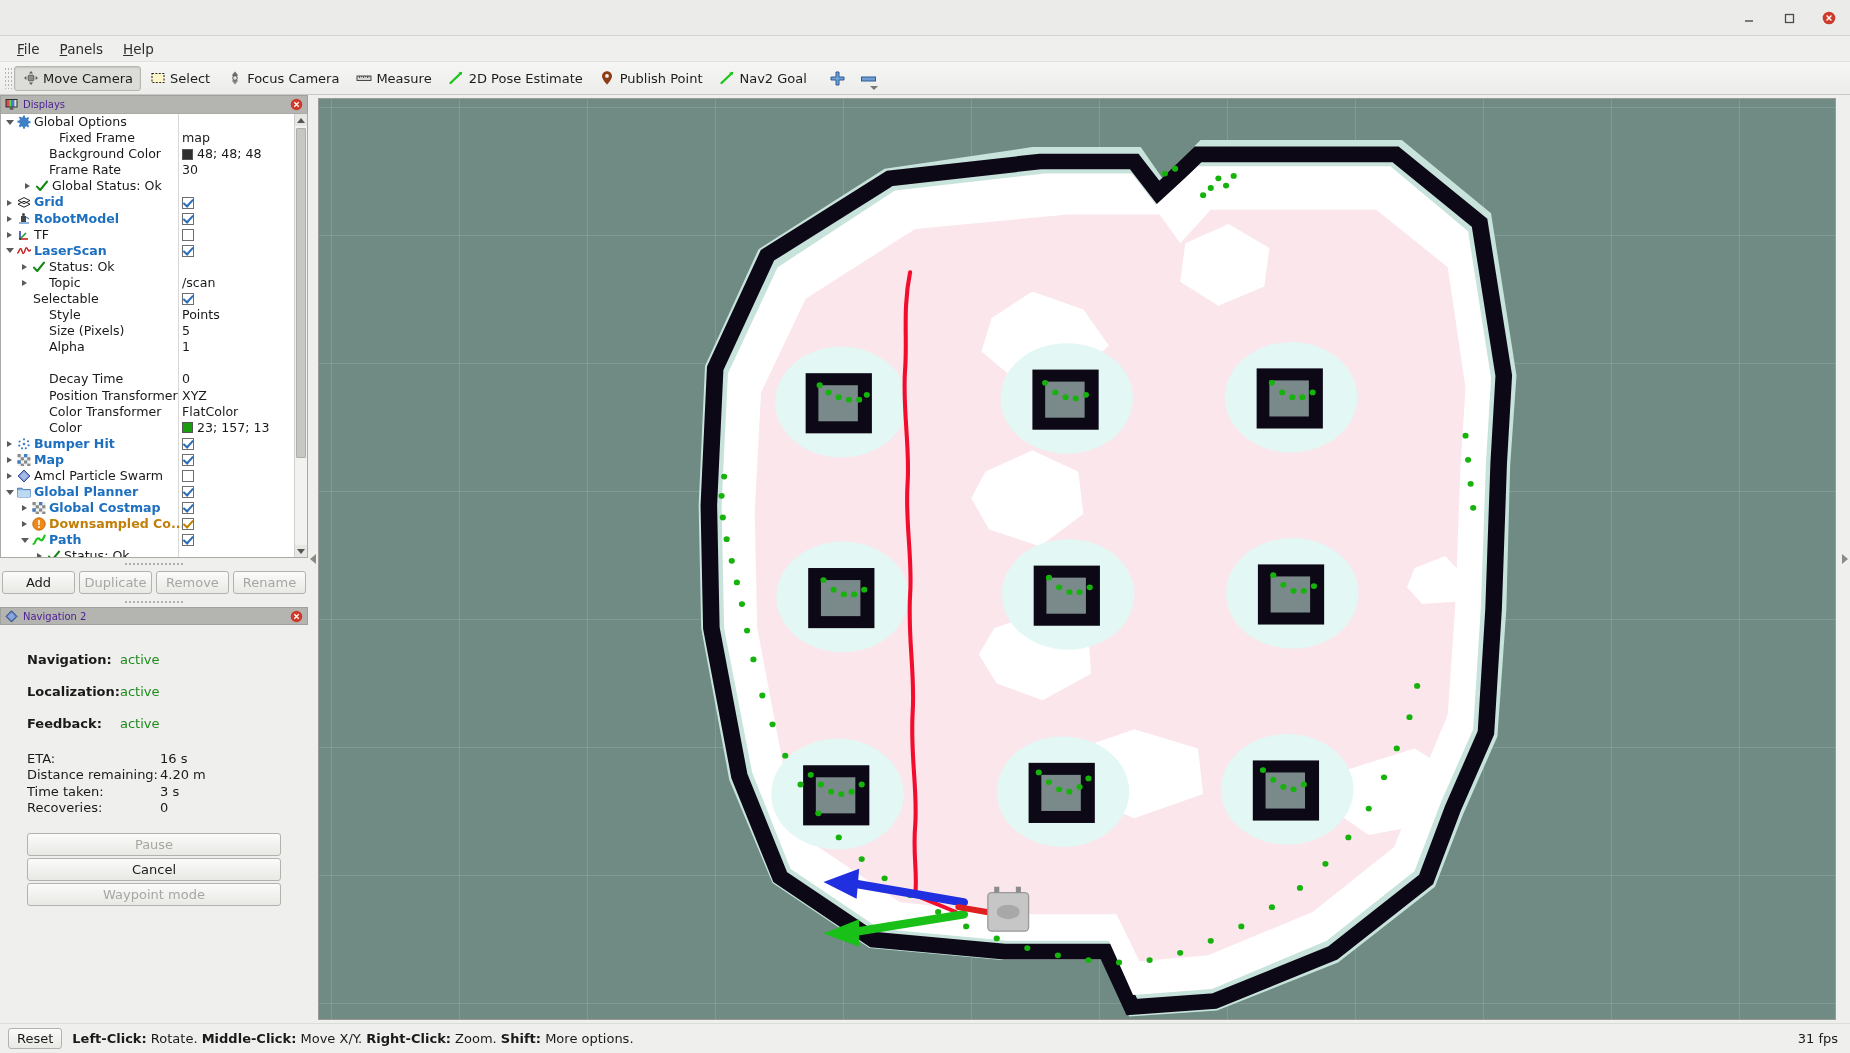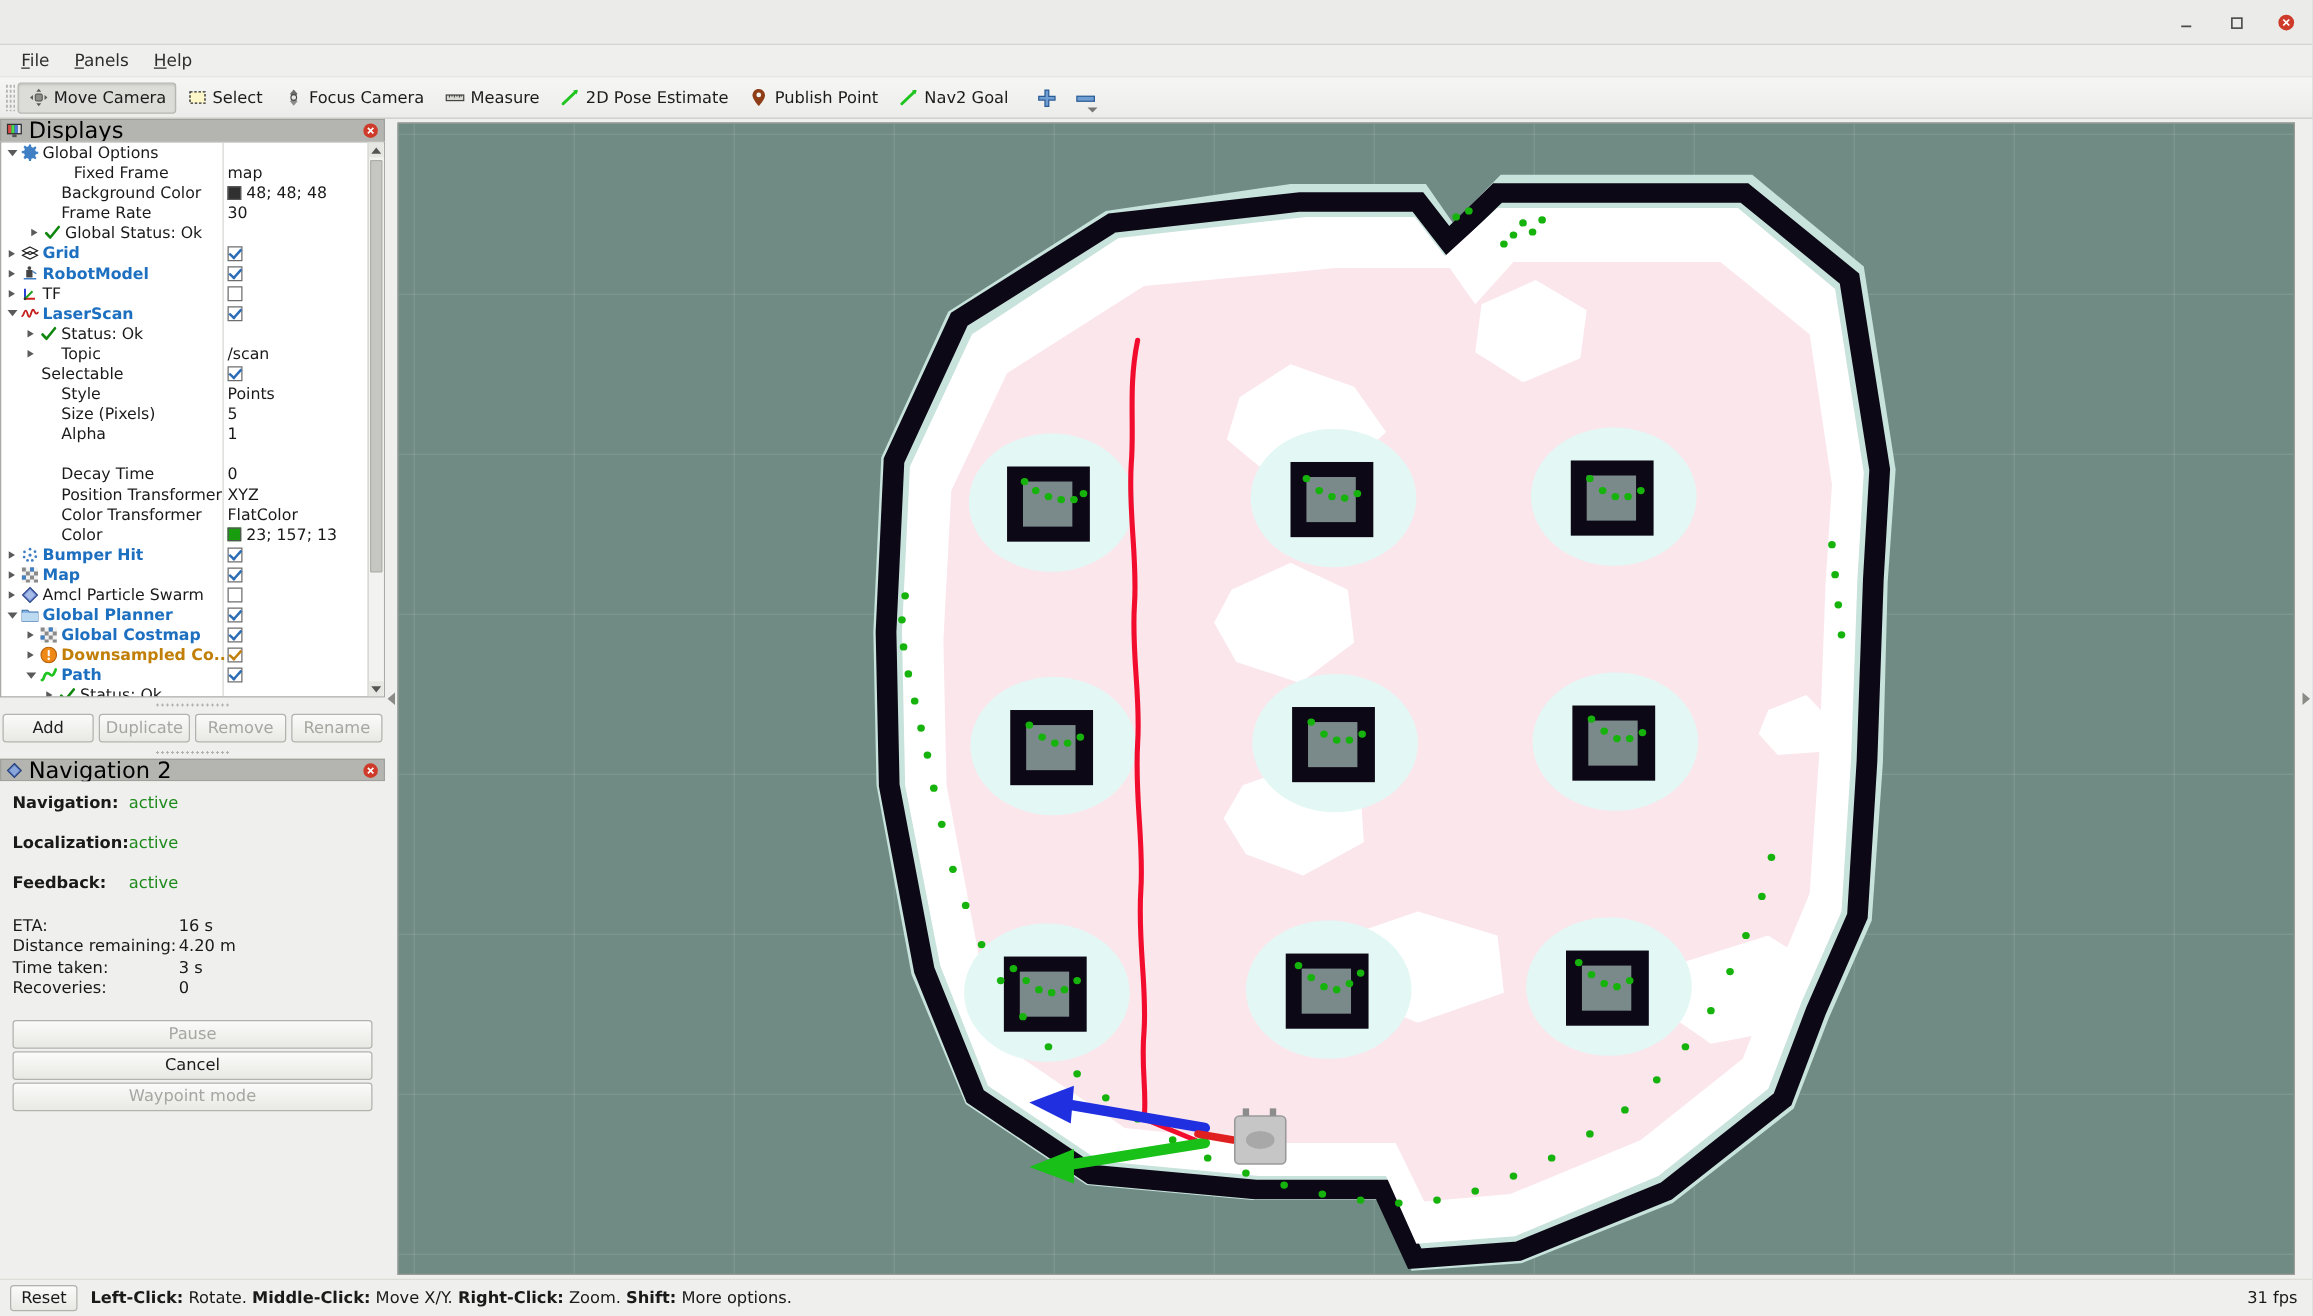--- a/index.html
+++ b/index.html
@@ -112,21 +112,21 @@
     padding: 0;
   }
 
   .panel-header {
     height: 18px; flex: 0 0 18px;
     background: #b4b4b0;
     display: flex; align-items: center;
     padding: 0 4px; gap: 5px;
     border: 1px solid #a0a09c; border-bottom: none;
   }
-  .panel-header .ph-title { font-size: 18px; color: #000000; }
+  .panel-header .ph-title { font-size: 10px; color: #4c1d95; }
   .panel-header .ph-icon { width: 13px; height: 13px; display: flex; align-items:center; justify-content:center;}
   .panel-header .ph-close {
     margin-left: auto; width: 13px; height: 13px;
     display: flex; align-items: center; justify-content: center; cursor: pointer;
   }
 
   .tree-wrap {
     flex: 0 0 auto;
     height: 445px;
     background: #ffffff;
@@ -241,21 +241,21 @@
     color: #1c1c1c; cursor: pointer;
     display: flex; align-items: center; justify-content: center;
   }
   .qbtn.disabled { color: #a6a6a2; cursor: default; }
 
   
   .nav2 {
     flex: 1 1 auto;
     background: #efefed;
     display: flex; flex-direction: column;
-    padding: 0;
+    padding: 17px;
     min-height: 0;
   }
   .nav2-body {
     flex: 1 1 auto;
     padding: 10px 10px 6px 10px;
     font-size: 13px; color: #1a1a1a;
     display: flex; flex-direction: column;
   }
   .st-row {
     display: flex; align-items: center;

